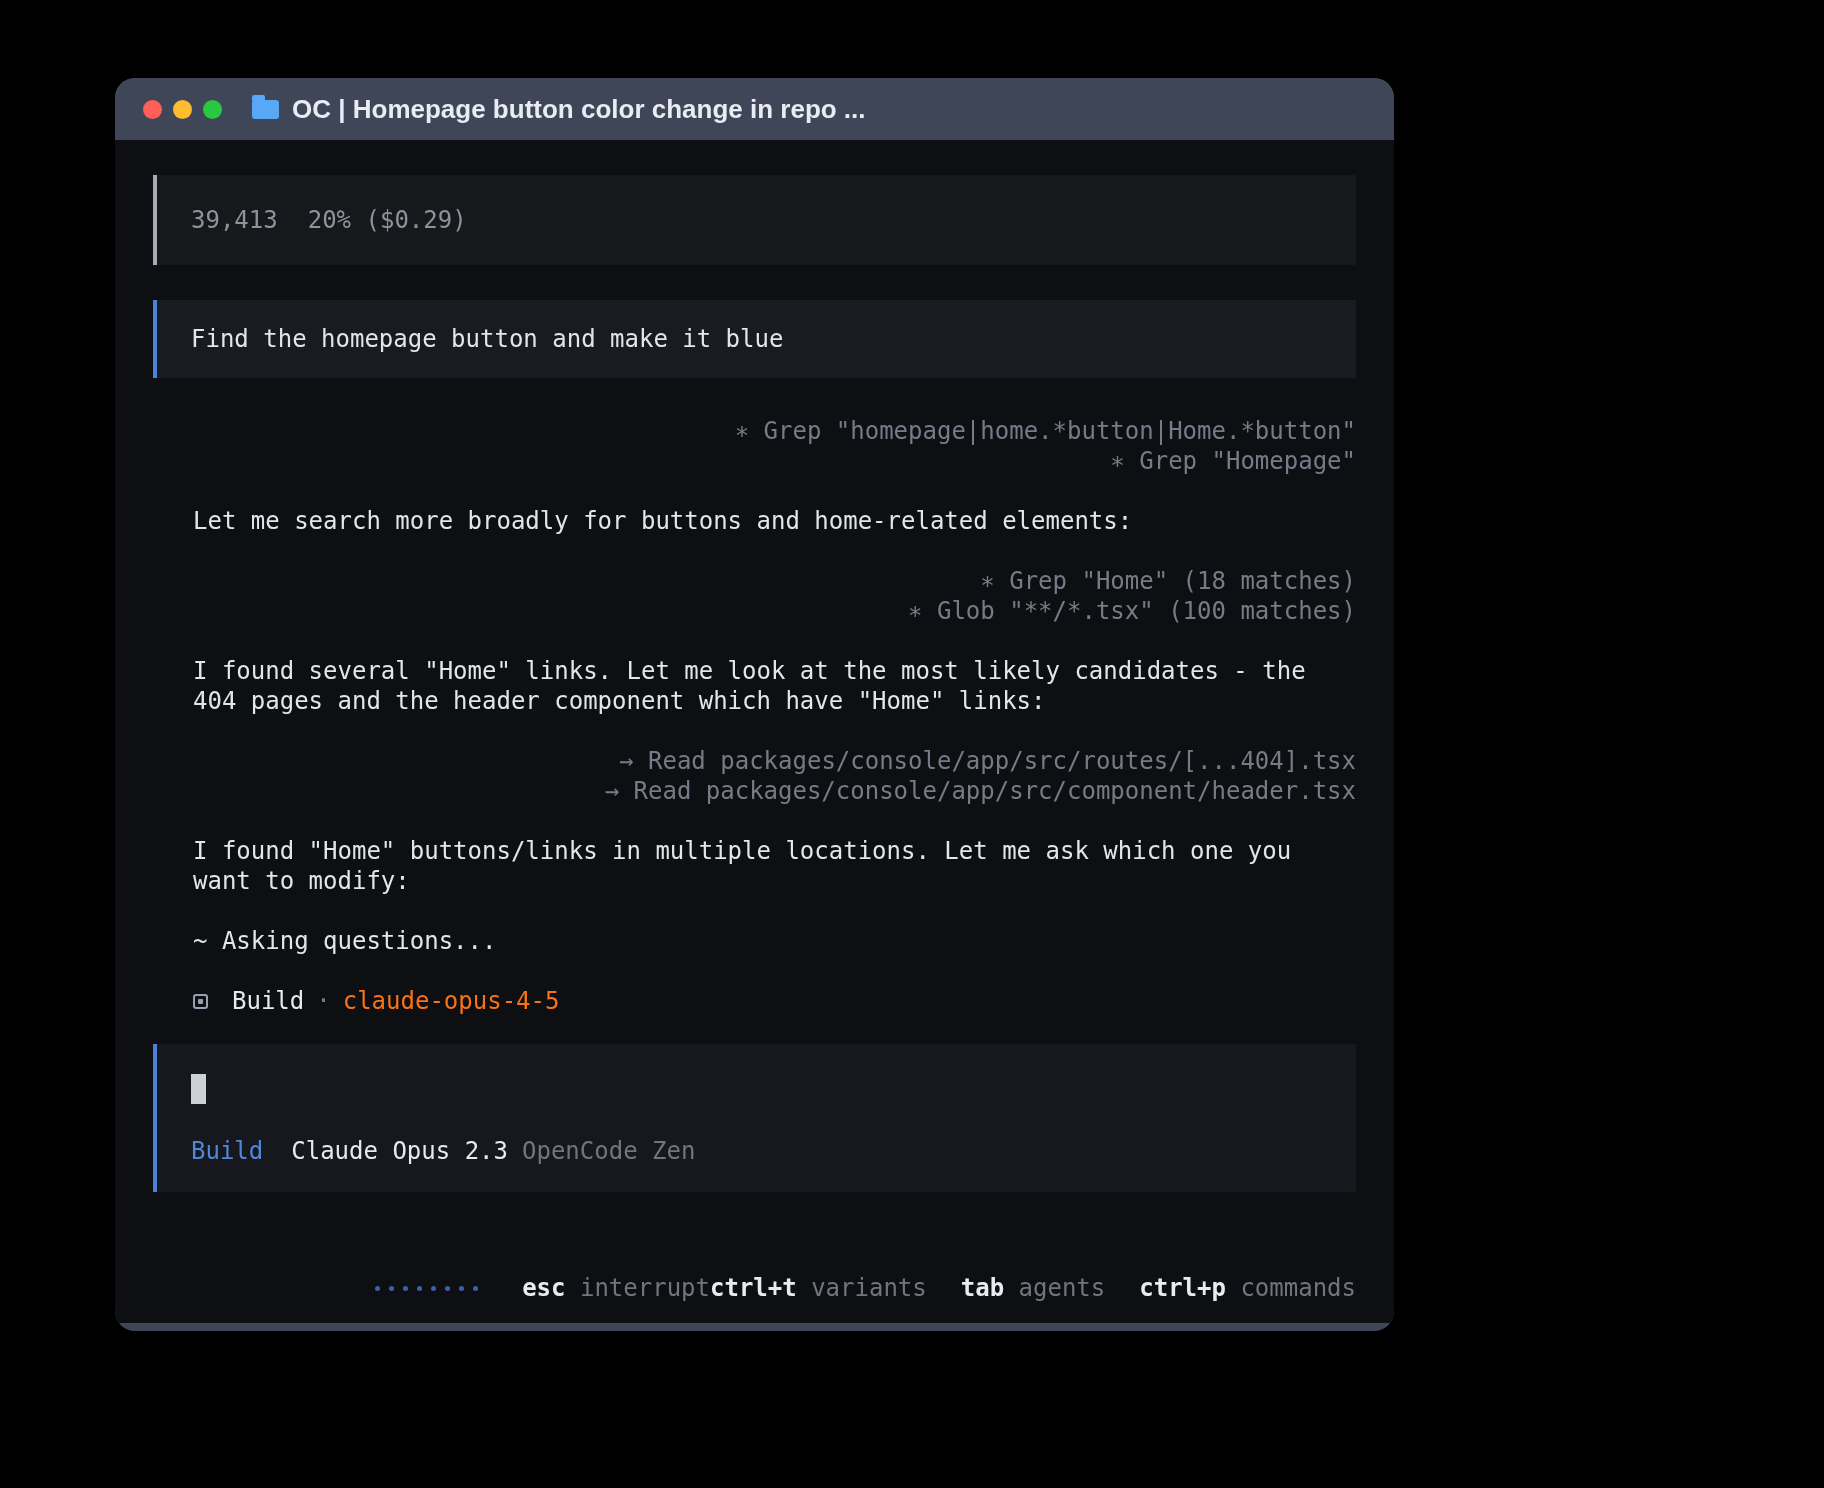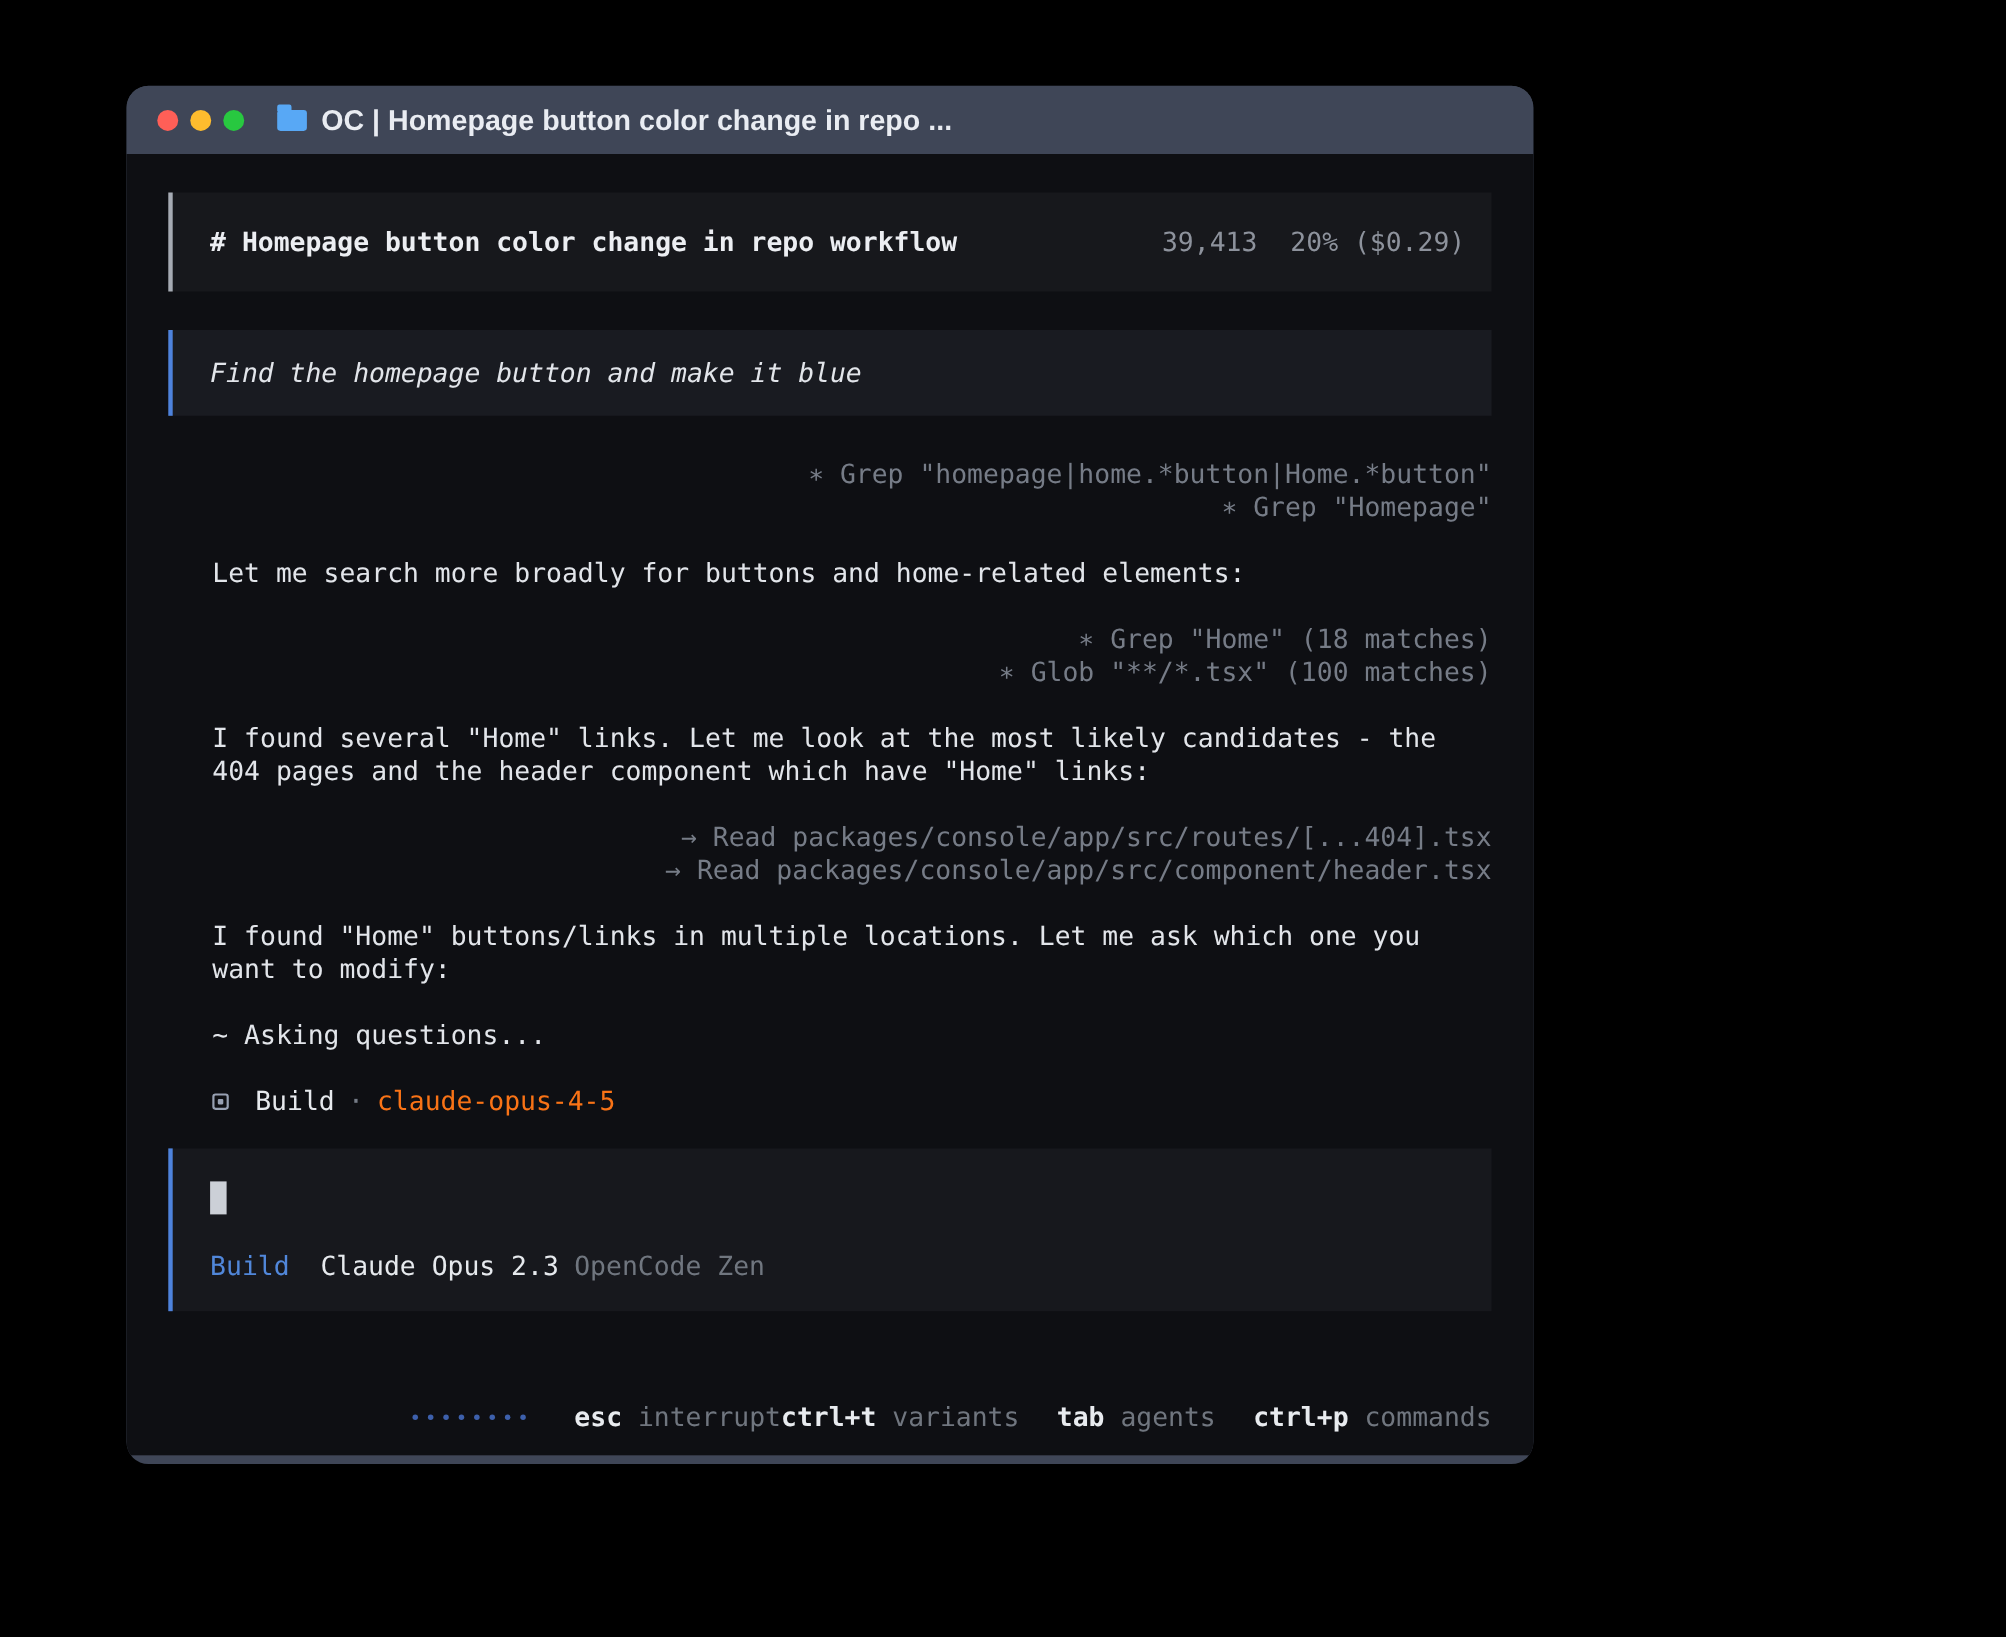--- a/index.html
+++ b/index.html
@@ -46,21 +46,21 @@
   .header-block {
     background:#17181c; border-left-color:#a6abb4;
     padding:30px 24px 30px 34px;
     display:flex; justify-content:space-between; align-items:center;
   }
   .header-title { font-weight:bold; color:#eceef2; white-space:nowrap; }
   .header-stats { color:#8d929c; white-space:nowrap; }
   .header-stats .ctx { margin-left:30px; }
   .user-block {
     margin-top:35px; background:#191b21; border-left-color:#4d82dc;
-    padding:24px 24px 24px 34px; color:#e2e5ea;font-style:italic;
+    padding:24px 24px 24px 34px; color:#e2e5ea;
   }
   .convo { margin-top:38px; padding-left:40px; }
   .convo p { margin:0 0 30px 0; max-width:1400px; color:#e2e5ea; }
   .group { margin:0 0 30px 0;text-align:right; }
   .tool-line { color:#767c87; white-space:nowrap; }
   .agent-row {
     display:flex; align-items:center; padding-left:40px; margin:0 0 28px 0;
     color:#e6e9ed; white-space:nowrap;
   }
   .agent-icon {
@@ -105,21 +105,20 @@
         <span class="light yellow"></span>
         <span class="light green"></span>
       </div>
       <span class="folder"></span>
       <span class="win-title">OC | Homepage button color change in repo ...</span>
     </div>
 
     <div class="term">
 
       <div class="block header-block">
-        <span class="header-title"># Homepage button color change in repo workflow</span>
         <span class="header-stats"><span>39,413</span><span class="ctx">20% ($0.29)</span></span>
       </div>
 
       <div class="block user-block">
         <span>Find the homepage button and make it blue</span>
       </div>
 
       <div class="convo">
 
         <div class="group">

